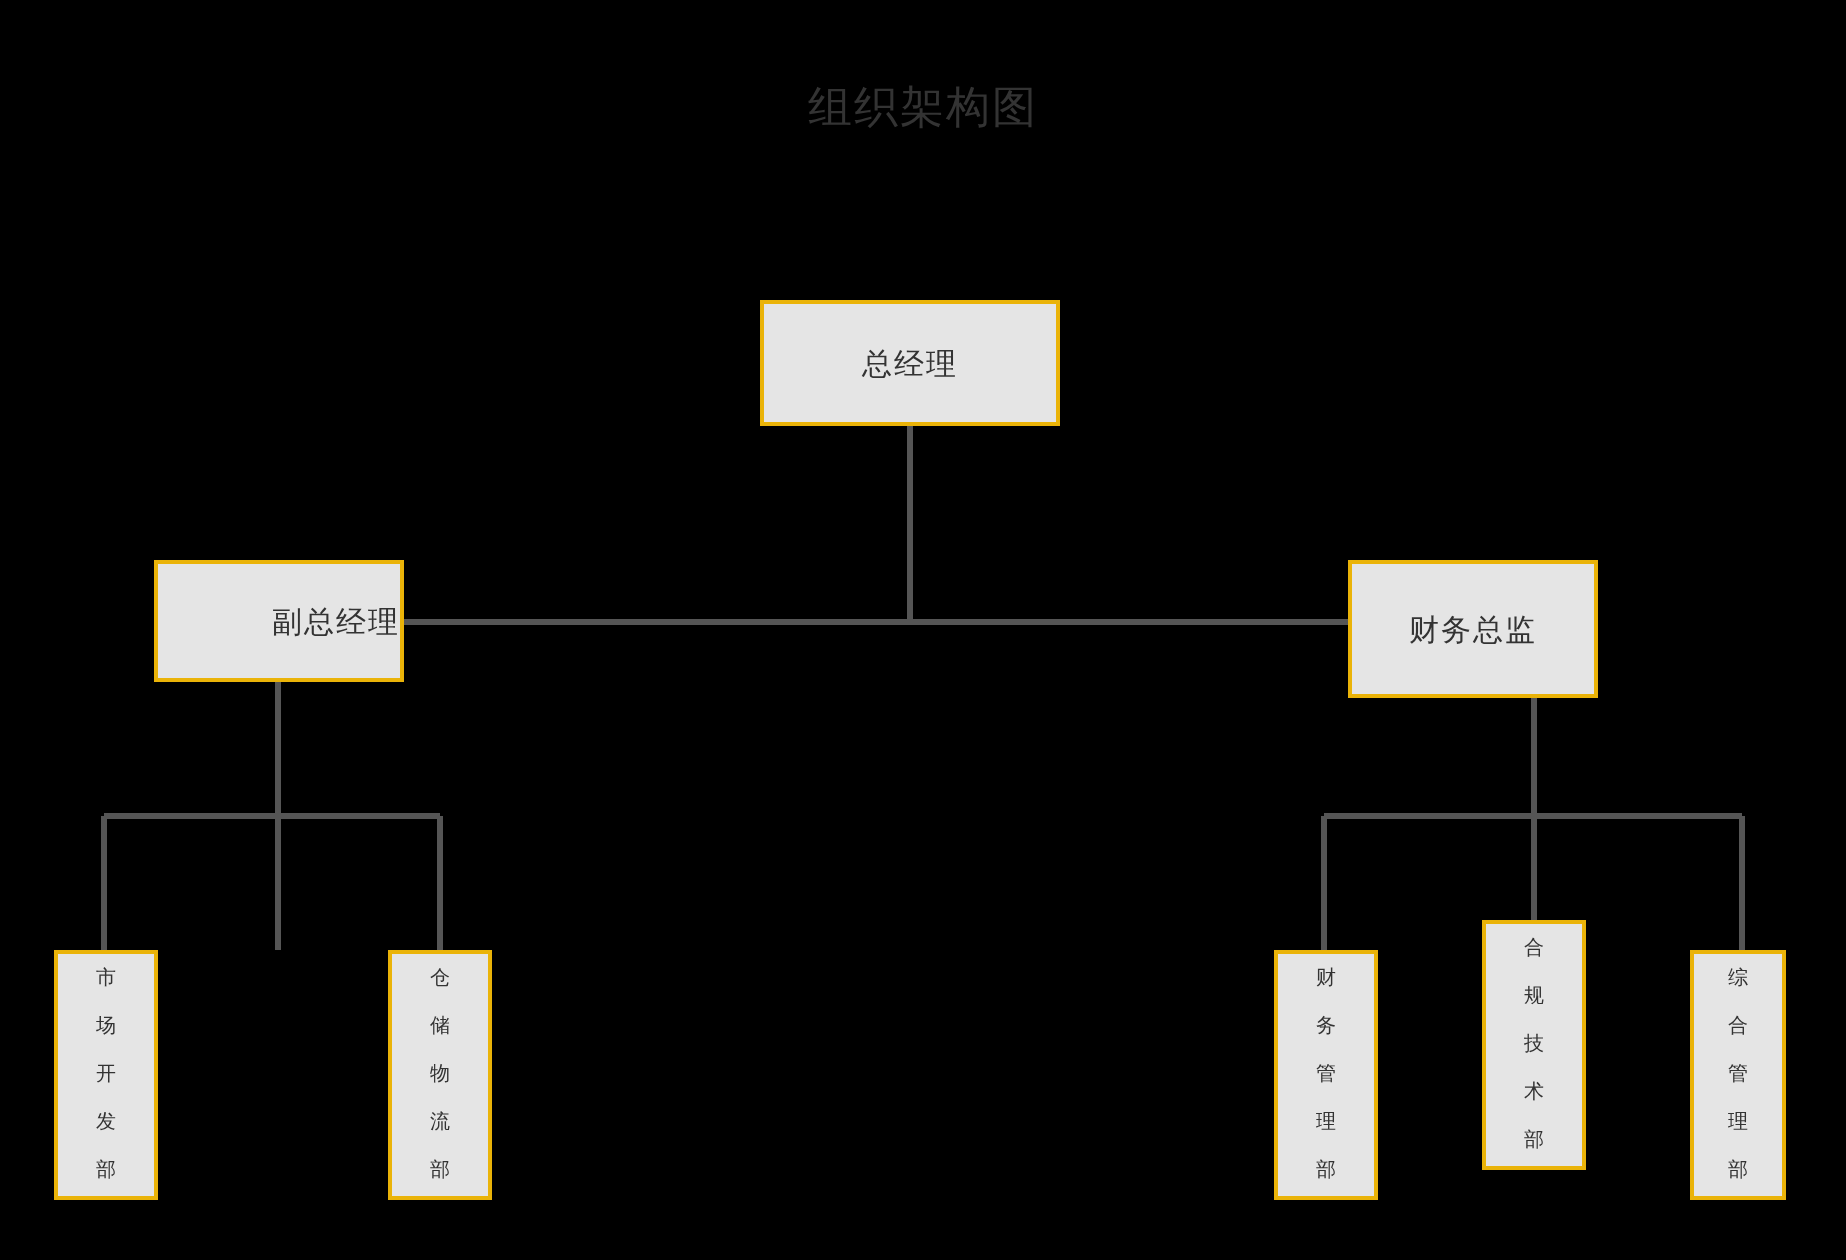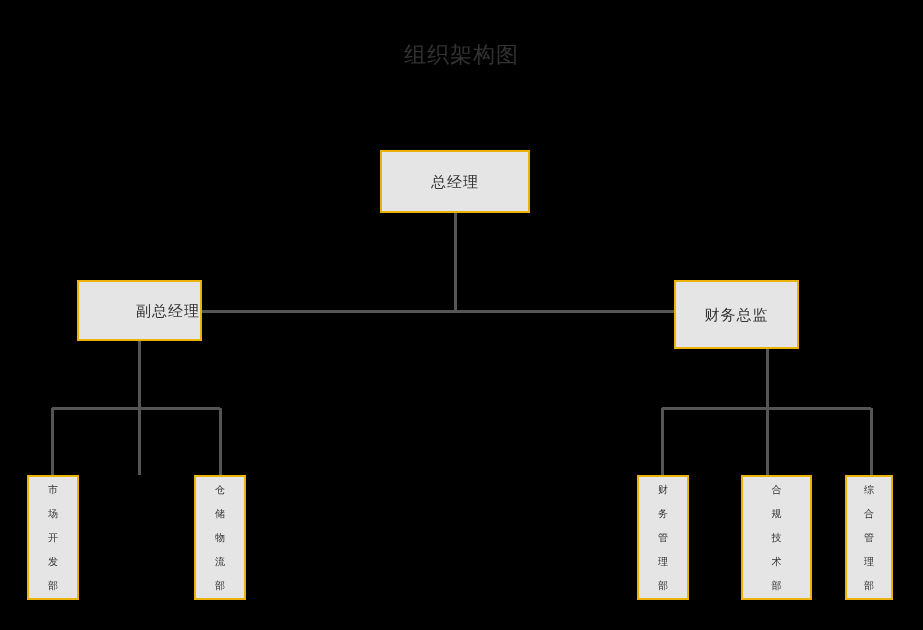--- a/index.html
+++ b/index.html
@@ -85,21 +85,21 @@
   
   #node-gm        { left: 380px; top: 150px; width: 150px; height: 63px; }
   #node-deputy    { left: 77px;  top: 280px; width: 125px; height: 61px; justify-content: flex-end; }
   #node-cfo       { left: 674px; top: 280px; width: 125px; height: 69px; }
 
   #node-market    { left: 27px;  top: 475px; width: 52px;  height: 125px; }
   #node-prod      { left: 113px; top: 475px; width: 52px;  height: 125px; }
   #node-logistics { left: 194px; top: 475px; width: 52px;  height: 125px; }
 
   #node-finance   { left: 637px; top: 475px; width: 52px;  height: 125px; }
-  #node-compliance{ left: 741px; top: 475px; width: 71px;  height: 125px; align-items: center; }
+  #node-compliance{ left: 741px; top: 460px; width: 52px;  height: 125px; align-items: center; }
   #node-admin     { left: 845px; top: 475px; width: 48px;  height: 125px; }
 </style>
 </head>
 <body>
 
 <div id="chart-canvas">
 
   <div class="chart-title">组织架构图</div>
 
   <svg class="connectors" width="923" height="630" viewBox="0 0 923 630">

